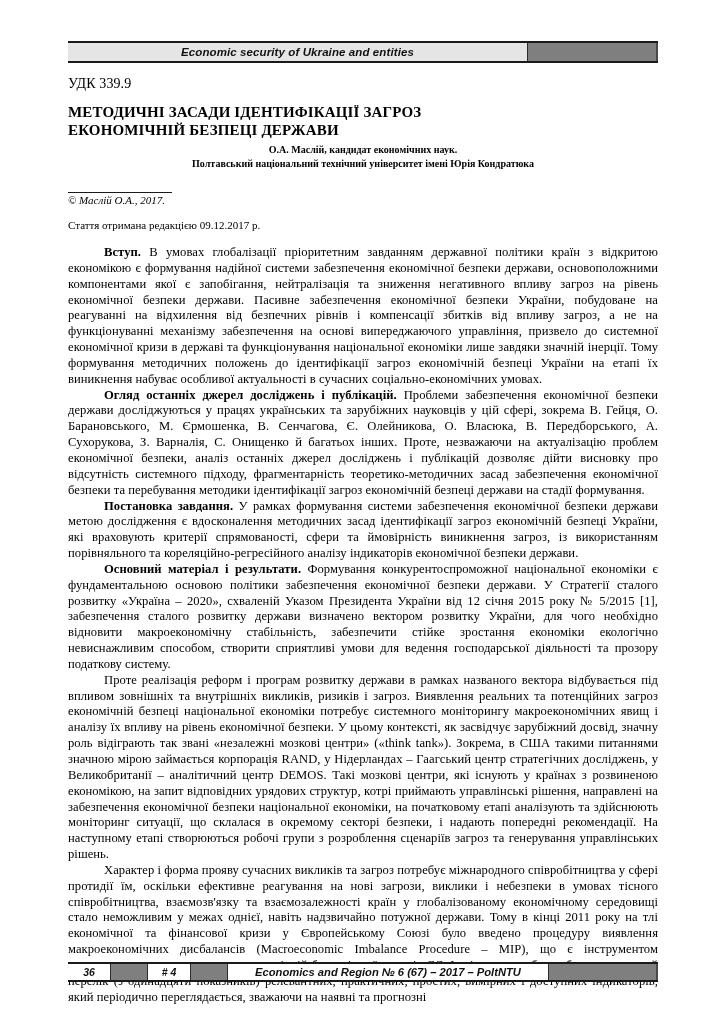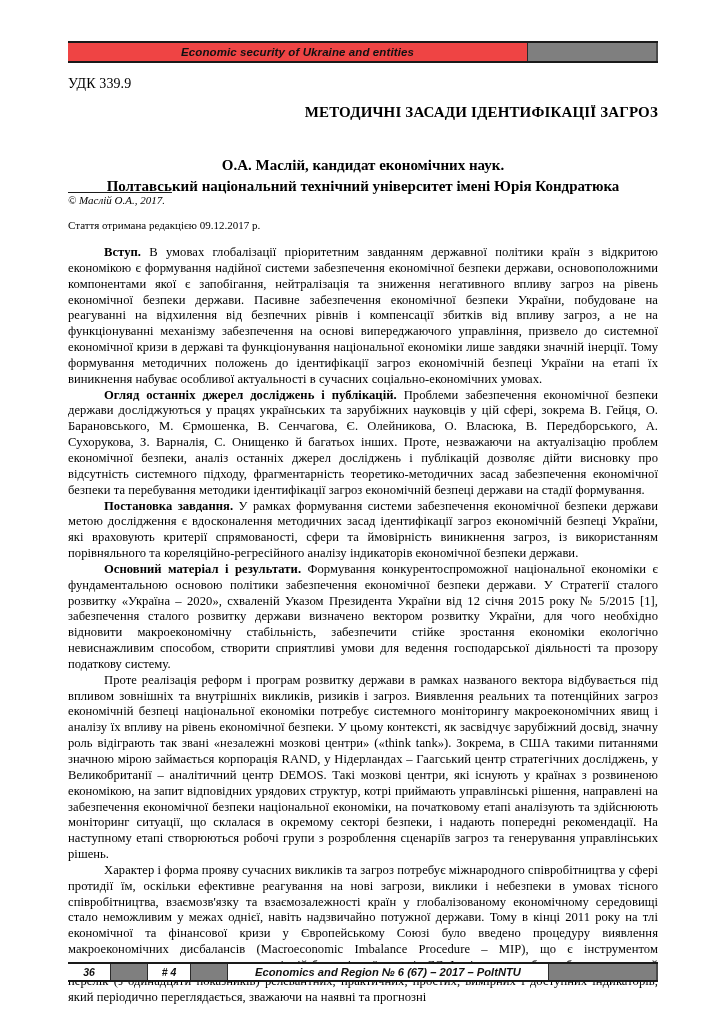--- a/index.html
+++ b/index.html
@@ -30,21 +30,21 @@
     width: 590px;
     height: 22px;
     border-top: 2px solid #1a1a1a;
     border-bottom: 2px solid #1a1a1a;
     box-sizing: border-box;
     display: flex;
     align-items: stretch;
   }
   .rh-cell-text {
     flex: 0 0 459px;
-    background: #ef4444;
+    background: #e5e5e5;
     display: flex;
     align-items: center;
     justify-content: center;
   }
   .rh-title {
     font-family: "Liberation Sans", "DejaVu Sans", sans-serif;
     font-size: 11.5px;
     font-weight: bold;
     font-style: italic;
     letter-spacing: 0.1px;
@@ -68,36 +68,36 @@
     line-height: 1.1;
     letter-spacing: 0.1px;
   }
 
   
   .article-title {
     position: absolute;
     left: 68px;
     top: 103px;
     width: 590px;
-    text-align: right;
+    text-align: left;
     font-size: 15px;
     font-weight: bold;
     line-height: 1.22;
     letter-spacing: 0.15px;
   }
   .article-title .ln { display: block; }
 
   
   .author-block {
     position: absolute;
     left: 68px;
-    top: 155px;
+    top: 143px;
     width: 590px;
     text-align: center;
-    font-size: 15px;
+    font-size: 10px;
     font-weight: bold;
     line-height: 1.4;
   }
   .author-block .ln { display: block; }
 
   
   .copyright-rule {
     position: absolute;
     left: 68px;
     top: 192px;
@@ -191,20 +191,21 @@
     <div class="ft-cell rh-cell-text">
       <span class="rh-title">Economic security of Ukraine and entities</span>
     </div>
     <div class="rh-cell-gray"></div>
   </div>
 
   <div class="udc">УДК 339.9</div>
 
   <div class="article-title">
     <span class="ln">МЕТОДИЧНІ ЗАСАДИ ІДЕНТИФІКАЦІЇ ЗАГРОЗ</span>
+    <span class="ln">ЕКОНОМІЧНІЙ БЕЗПЕЦІ ДЕРЖАВИ</span>
   </div>
 
   <div class="author-block">
     <span class="ln">О.А. Маслій, кандидат економічних наук.</span>
     <span class="ln">Полтавський національний технічний університет імені Юрія Кондратюка</span>
   </div>
 
   <div class="copyright-rule"></div>
   <div class="copyright">© Маслій О.А., 2017.</div>
   <div class="received">Стаття отримана редакцією 09.12.2017 р.</div>

